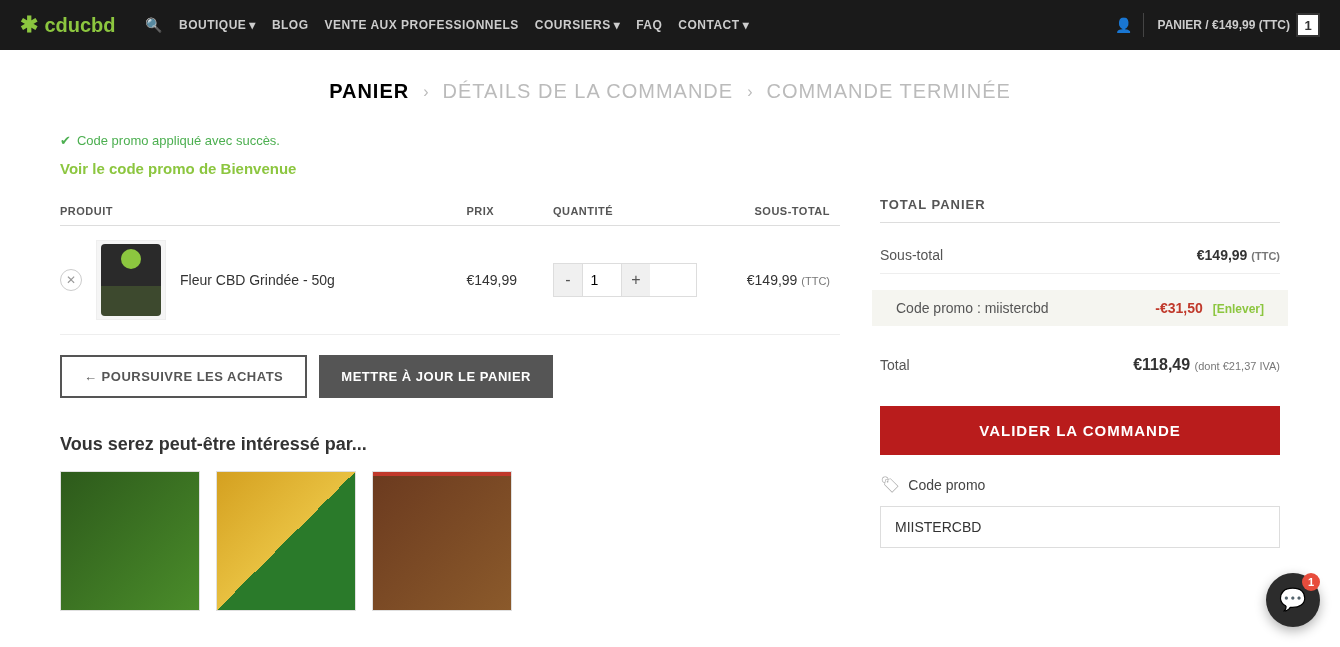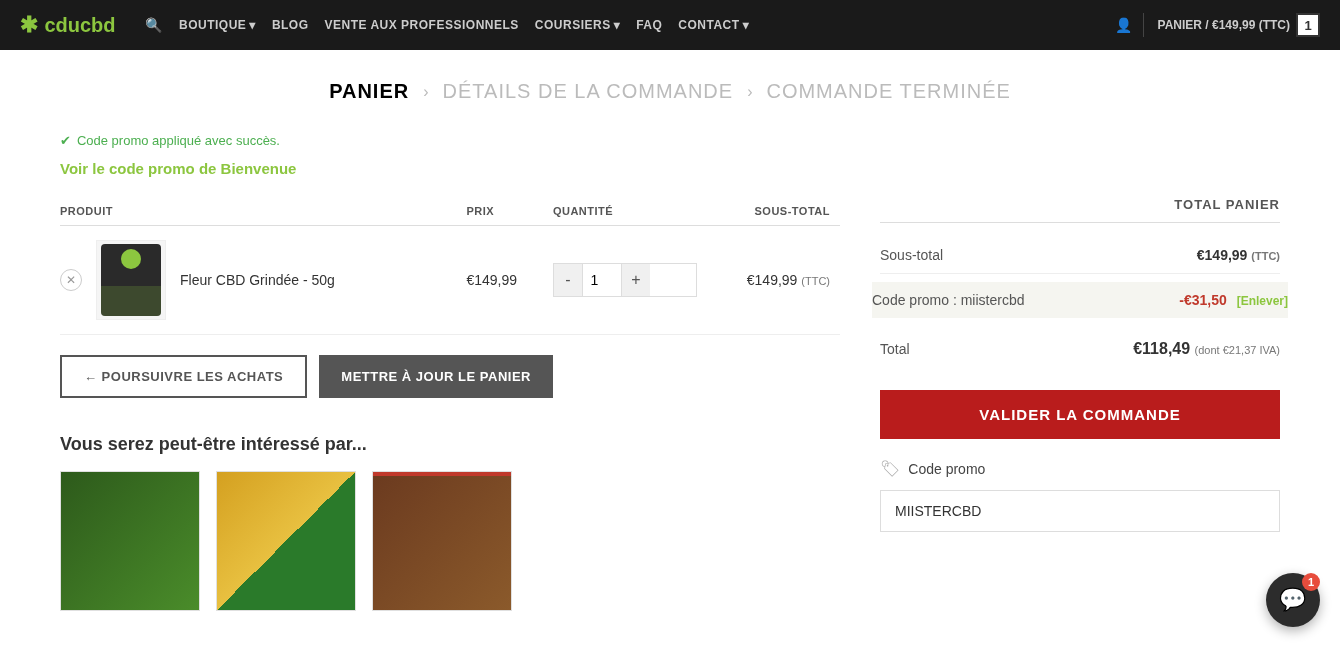--- a/index.html
+++ b/index.html
@@ -250,35 +250,34 @@
     
     .summary-title {
       font-size: 13px;
       font-weight: 700;
       letter-spacing: 1px;
       text-transform: uppercase;
       color: #555;
       margin-bottom: 14px;
       padding-bottom: 10px;
       border-bottom: 1px solid #ddd;
-      text-align: right;
     }
     .summary-row {
       display: flex;
       justify-content: space-between;
       align-items: center;
       padding: 10px 0;
       border-bottom: 1px solid #eee;
       font-size: 14px;
     }
     .summary-row.promo-row {
       background: #f5f5f0;
-      padding: 10px 0;
+      padding: 10px 24px;
       border: none;
-      margin: 8px -8px;
+      margin: 16px -8px;
     }
     .summary-row.total-row {
       border-bottom: none;
       padding: 14px 0;
       gap: 46px;
     }
     .summary-label { color: #555; }
     .summary-value { font-weight: 600; color: #333; }
     .summary-value.negative { color: #c0392b; }
     .enlever-link {

